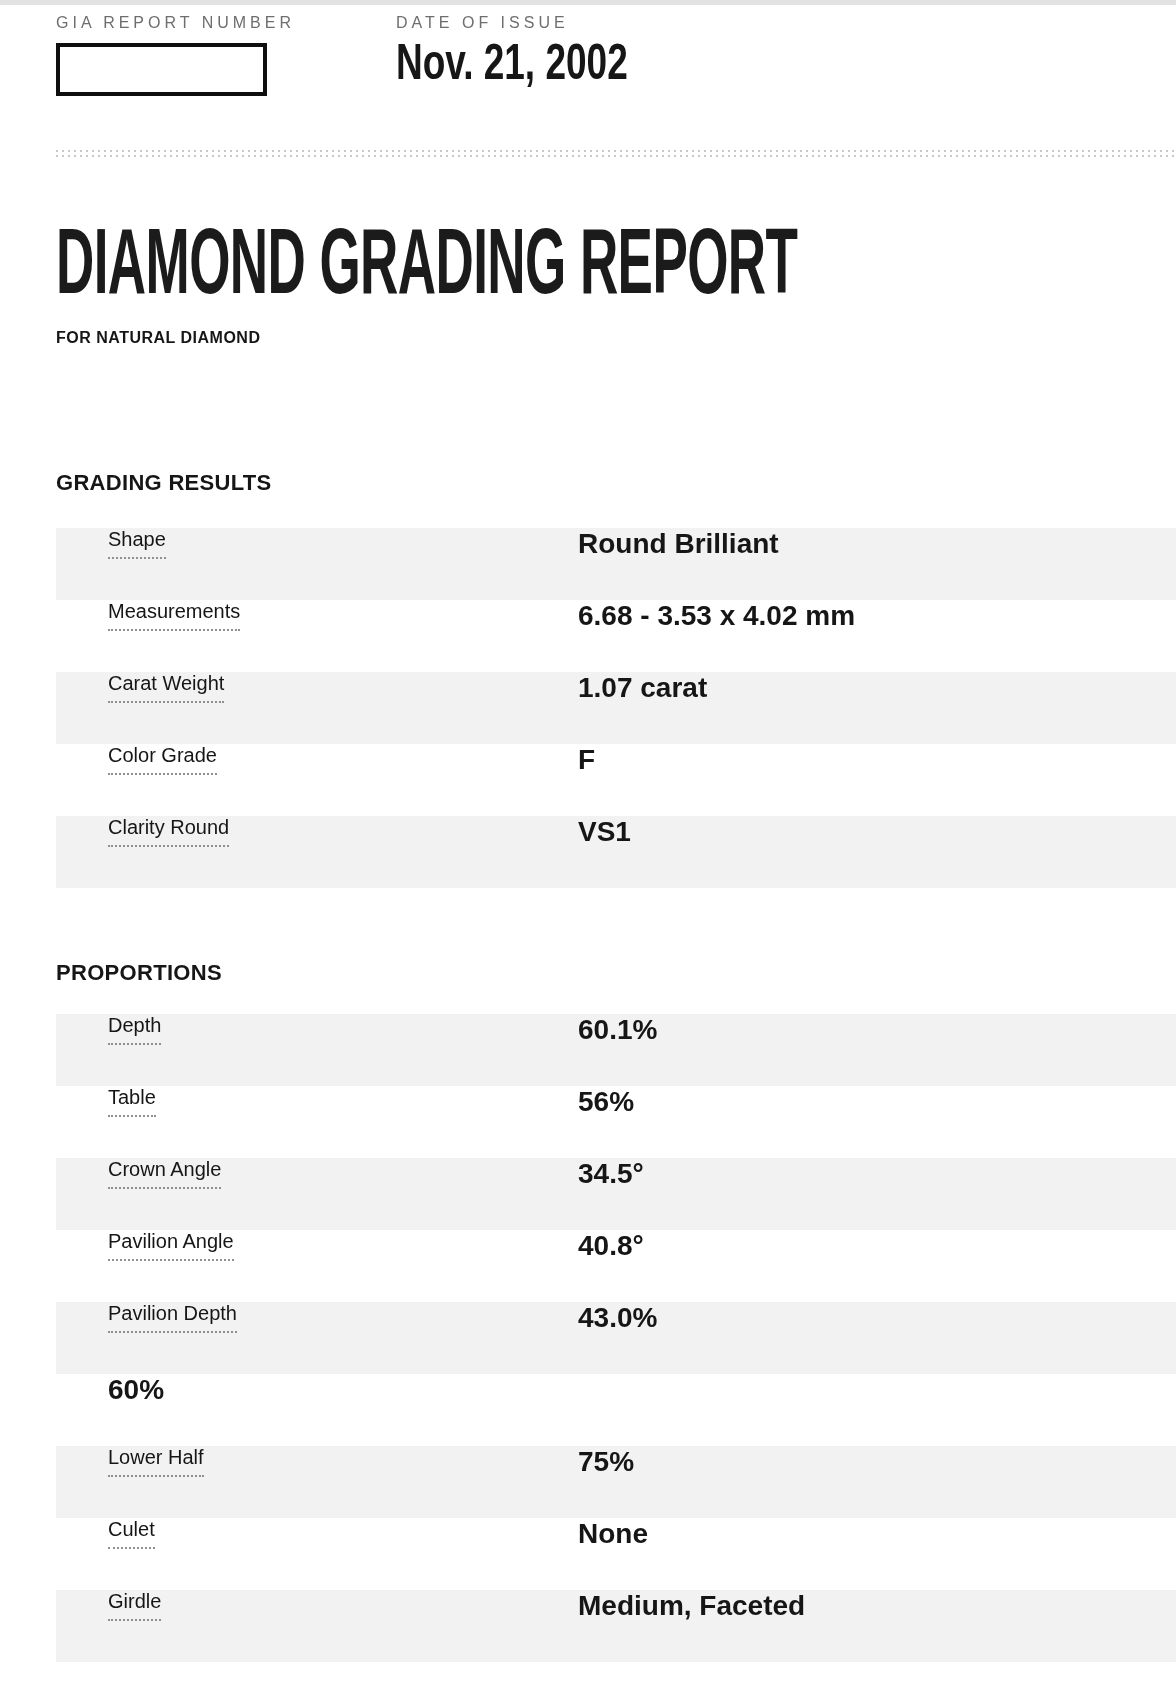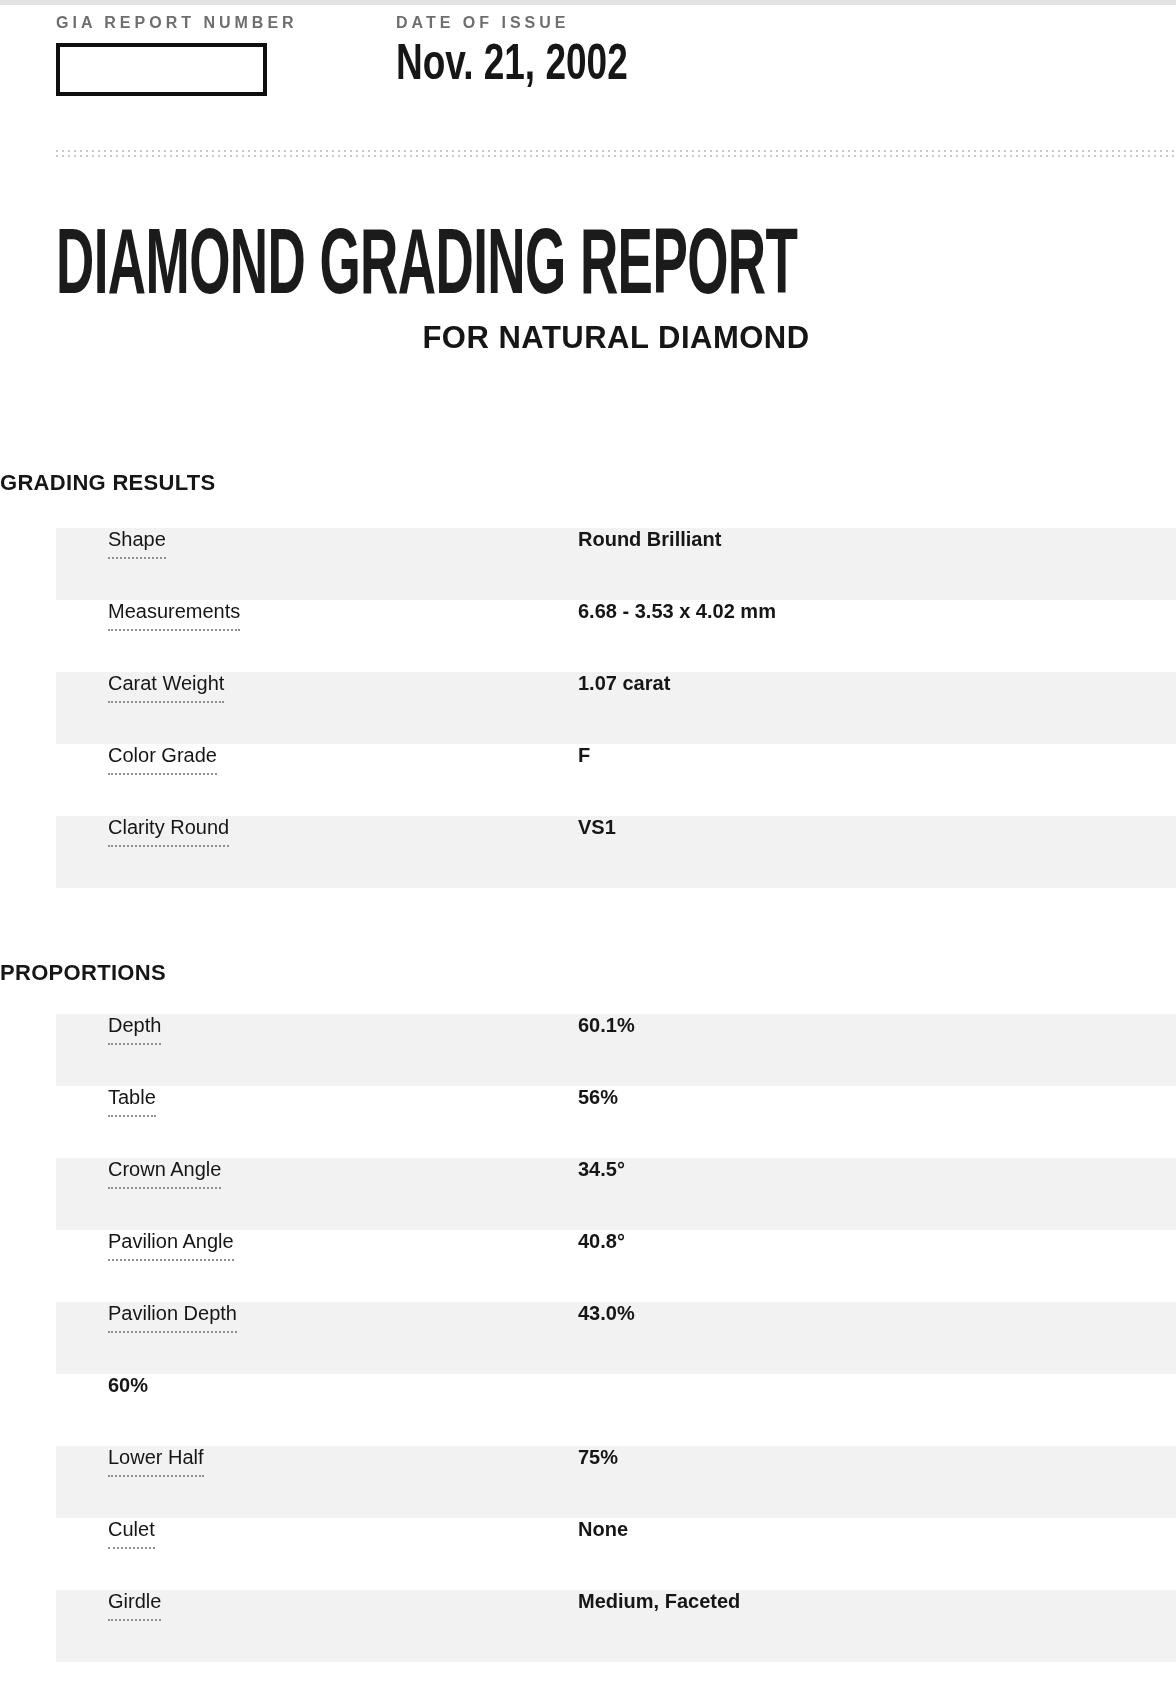--- a/index.html
+++ b/index.html
@@ -17,21 +17,21 @@
     width:1176px;height:1688px;overflow:hidden;position:relative;
     font-family:"Liberation Sans", sans-serif;
     color:var(--text-black);
   }
   .top-strip{height:5px;width:100%;background:var(--top-strip);}
   
   .header{display:flex;margin:8px 0 0 56px;}
   .header-col1{width:340px;}
   .header-col2{flex:1;}
   .field-label{
-    font-size:16px;font-weight:700;letter-spacing:4px;
+    font-size:16px;font-weight:400;letter-spacing:4px;
     color:var(--label-gray);line-height:20px;white-space:nowrap;
   }
   .number-box{
     margin-top:10px;width:211px;height:53px;
     border:4px solid var(--box-border);background:#fff;
     font-size:22px;line-height:45px;padding-left:10px;
   }
   .date-value{
     margin-top:2px;font-size:50px;line-height:54px;font-weight:600;
     transform:scaleX(0.74);transform-origin:left center;white-space:nowrap;
@@ -44,48 +44,47 @@
       repeating-linear-gradient(90deg,var(--divider-dots) 0 2px,transparent 2px 6px) bottom/100% 2px no-repeat;
   }
   
   .report-title{
     margin:57px 0 0 56px;font-size:93px;line-height:94px;font-weight:700;
     letter-spacing:-1px;white-space:nowrap;
     transform:scaleX(0.57);transform-origin:left center;
     color:#1b1b1b;
   }
   .report-subtitle{
-    margin:16px 0 0 56px;font-size:31px;line-height:28px;font-weight:700;
+    margin:16px 0 0 56px;font-size:16px;line-height:28px;font-weight:700;
     letter-spacing:0.5px;
-    text-align:center;
   }
   
   .section-heading{
-    font-size:22px;line-height:26px;font-weight:700;
+    margin-left:56px;font-size:22px;line-height:26px;font-weight:700;
     letter-spacing:0.3px;
   }
   .heading-grading{margin-top:118px;}
   .heading-proportions{margin-top:72px;}
   .rows{margin:32px 0 0 56px;}
   .rows-proportions{margin-top:28px;}
   .row{
     display:flex;align-items:flex-start;height:72px;padding-left:52px;
   }
   .row:nth-child(odd){background:var(--row-stripe);}
   .cell-label{width:470px;}
   .row-label{
     position:relative;font-size:20px;color:var(--text-black);
     white-space:nowrap;cursor:help;
   }
   .row-label::after{
     content:"";position:absolute;left:0;right:0;bottom:-9px;
     border-bottom:2px dotted var(--underline-dots);
   }
   .cell-value{
-    flex:1;font-size:20px;font-weight:700;white-space:nowrap;
+    flex:1;font-size:28px;font-weight:700;white-space:nowrap;
   }
 </style>
 </head>
 <body>
 
 <div class="top-strip"></div>
 
 <div class="header">
   <div class="header-col1">
     <div class="field-label">GIA REPORT NUMBER</div>

